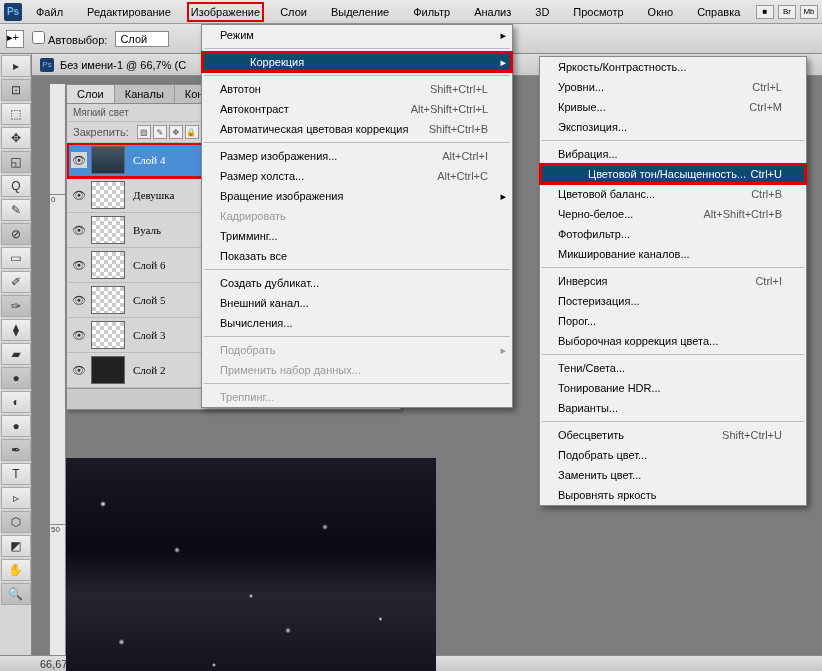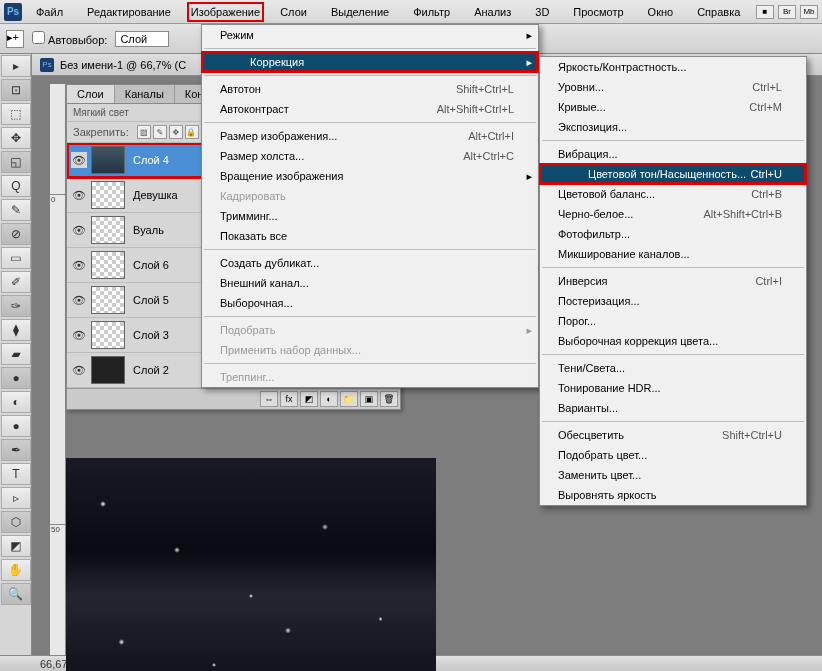--- a/index.html
+++ b/index.html
@@ -39,21 +39,21 @@
 .layers { max-height: 340px; overflow:hidden; }
 .layer-row { display:flex; align-items:center; padding:3px 4px; border-bottom:1px solid #bbb; gap:4px; }
 .layer-row.selected { background:#4a8fd6; color:#fff; }
 .layer-row.boxed { outline:3px solid #d00; outline-offset:-2px; }
 .eye { width:16px; height:16px; display:flex; align-items:center; justify-content:center; color:#333; }
 .layer-row.selected .eye { color:#333; background:#d6d6d6; }
 .thumb { width:34px; height:28px; border:1px solid #666; background:#fff; }
 .thumb.checker { background: repeating-conic-gradient(#ccc 0 25%, #fff 0 50%) 0 0/8px 8px; }
 .thumb.dark { background:#222; }
 .thumb.gradient { background:linear-gradient(#456,#234); }
-.layer-name { padding-left:4px; }
+.layer-name { padding-left:4px;font-family:Liberation Serif, serif; }
 
 .panel-footer { display:flex; background:#cacaca; border-top:1px solid #999; padding:2px; gap:2px; justify-content:flex-end; }
 .footer-icon { width:18px; height:16px; border:1px solid #999; background:#ddd; font-size:9px; display:flex; align-items:center; justify-content:center; }
 
 .canvas-img { position:absolute; left:34px; top:404px; width:370px; height:230px; background:#0a0a12; overflow:hidden; }
 .canvas-img::before { content:""; position:absolute; inset:0; background:
   radial-gradient(2px 2px at 10% 20%, #fff, transparent 3px),
   radial-gradient(2px 2px at 30% 40%, #ddd, transparent 3px),
   radial-gradient(1px 1px at 50% 60%, #fff, transparent 2px),
   radial-gradient(2px 2px at 70% 30%, #ccc, transparent 3px),
@@ -63,21 +63,21 @@
   radial-gradient(2px 2px at 60% 75%, #ddd, transparent 3px),
   linear-gradient(180deg, #1a1a26 0%, #0a0a12 40%, #252530 60%, #0f0f18 100%);
 }
 .ruler-v { position:absolute; left:18px; top:30px; width:16px; bottom:0; background:#e8e8e8; border-right:1px solid #888; }
 .ruler-tick { position:absolute; left:0; width:100%; border-top:1px solid #888; font-size:8px; color:#444; padding-left:1px; }
 
 .statusbar { height:16px; background:linear-gradient(#e0e0e0,#c8c8c8); display:flex; align-items:center; padding:0 40px; gap:40px; font-size:10px; color:#333; border-top:1px solid #888; }
 
 
 .menu-dropdown { position:absolute; background:#f0f0f0; border:1px solid #888; box-shadow:3px 3px 6px rgba(0,0,0,0.4); z-index:100; }
-.menu1 { left:201px; top:24px; width:338px; }
+.menu1 { left:201px; top:24px; width:312px; }
 .menu2 { left:539px; top:56px; width:268px; }
 .dd-item { display:flex; justify-content:space-between; padding:4px 24px 4px 18px; position:relative; cursor:default; }
 .dd-item.hl { background:#0c4a6e; color:#fff;padding-left:48px; }
 .dd-item.disabled { color:#999;text-align:right; }
 .dd-item.arrow::after { content:"▸"; position:absolute; right:6px; }
 .dd-item.boxed-red { outline: 3px solid #d00; outline-offset:-2px; }
 .dd-sep { height:1px; background:#bbb; margin:3px 2px; }
 .dd-shortcut { color:#555; }
 .dd-item.hl .dd-shortcut { color:#fff; }
 </style>
@@ -233,20 +233,24 @@
     </div>
     <div class="dd-sep"></div>
     <div class="dd-item">
       <span>Автотон</span>
       <span class="dd-shortcut">Shift+Ctrl+L</span>
     </div>
     <div class="dd-item">
       <span>Автоконтраст</span>
       <span class="dd-shortcut">Alt+Shift+Ctrl+L</span>
     </div>
+    <div class="dd-item">
+      <span>Автоматическая цветовая коррекция</span>
+      <span class="dd-shortcut">Shift+Ctrl+B</span>
+    </div>
     <div class="dd-sep"></div>
     <div class="dd-item">
       <span>Размер изображения...</span>
       <span class="dd-shortcut">Alt+Ctrl+I</span>
     </div>
     <div class="dd-item">
       <span>Размер холста...</span>
       <span class="dd-shortcut">Alt+Ctrl+C</span>
     </div>
     <div class="dd-item arrow">
@@ -262,21 +266,21 @@
       <span>Показать все</span>
     </div>
     <div class="dd-sep"></div>
     <div class="dd-item">
       <span>Создать дубликат...</span>
     </div>
     <div class="dd-item">
       <span>Внешний канал...</span>
     </div>
     <div class="dd-item">
-      <span>Выборочная...</span>
+      <span>Вычисления...</span>
     </div>
     <div class="dd-sep"></div>
     <div class="dd-item arrow disabled">
       <span>Подобрать</span>
     </div>
     <div class="dd-item disabled">
       <span>Применить набор данных...</span>
     </div>
     <div class="dd-sep"></div>
     <div class="dd-item disabled">

